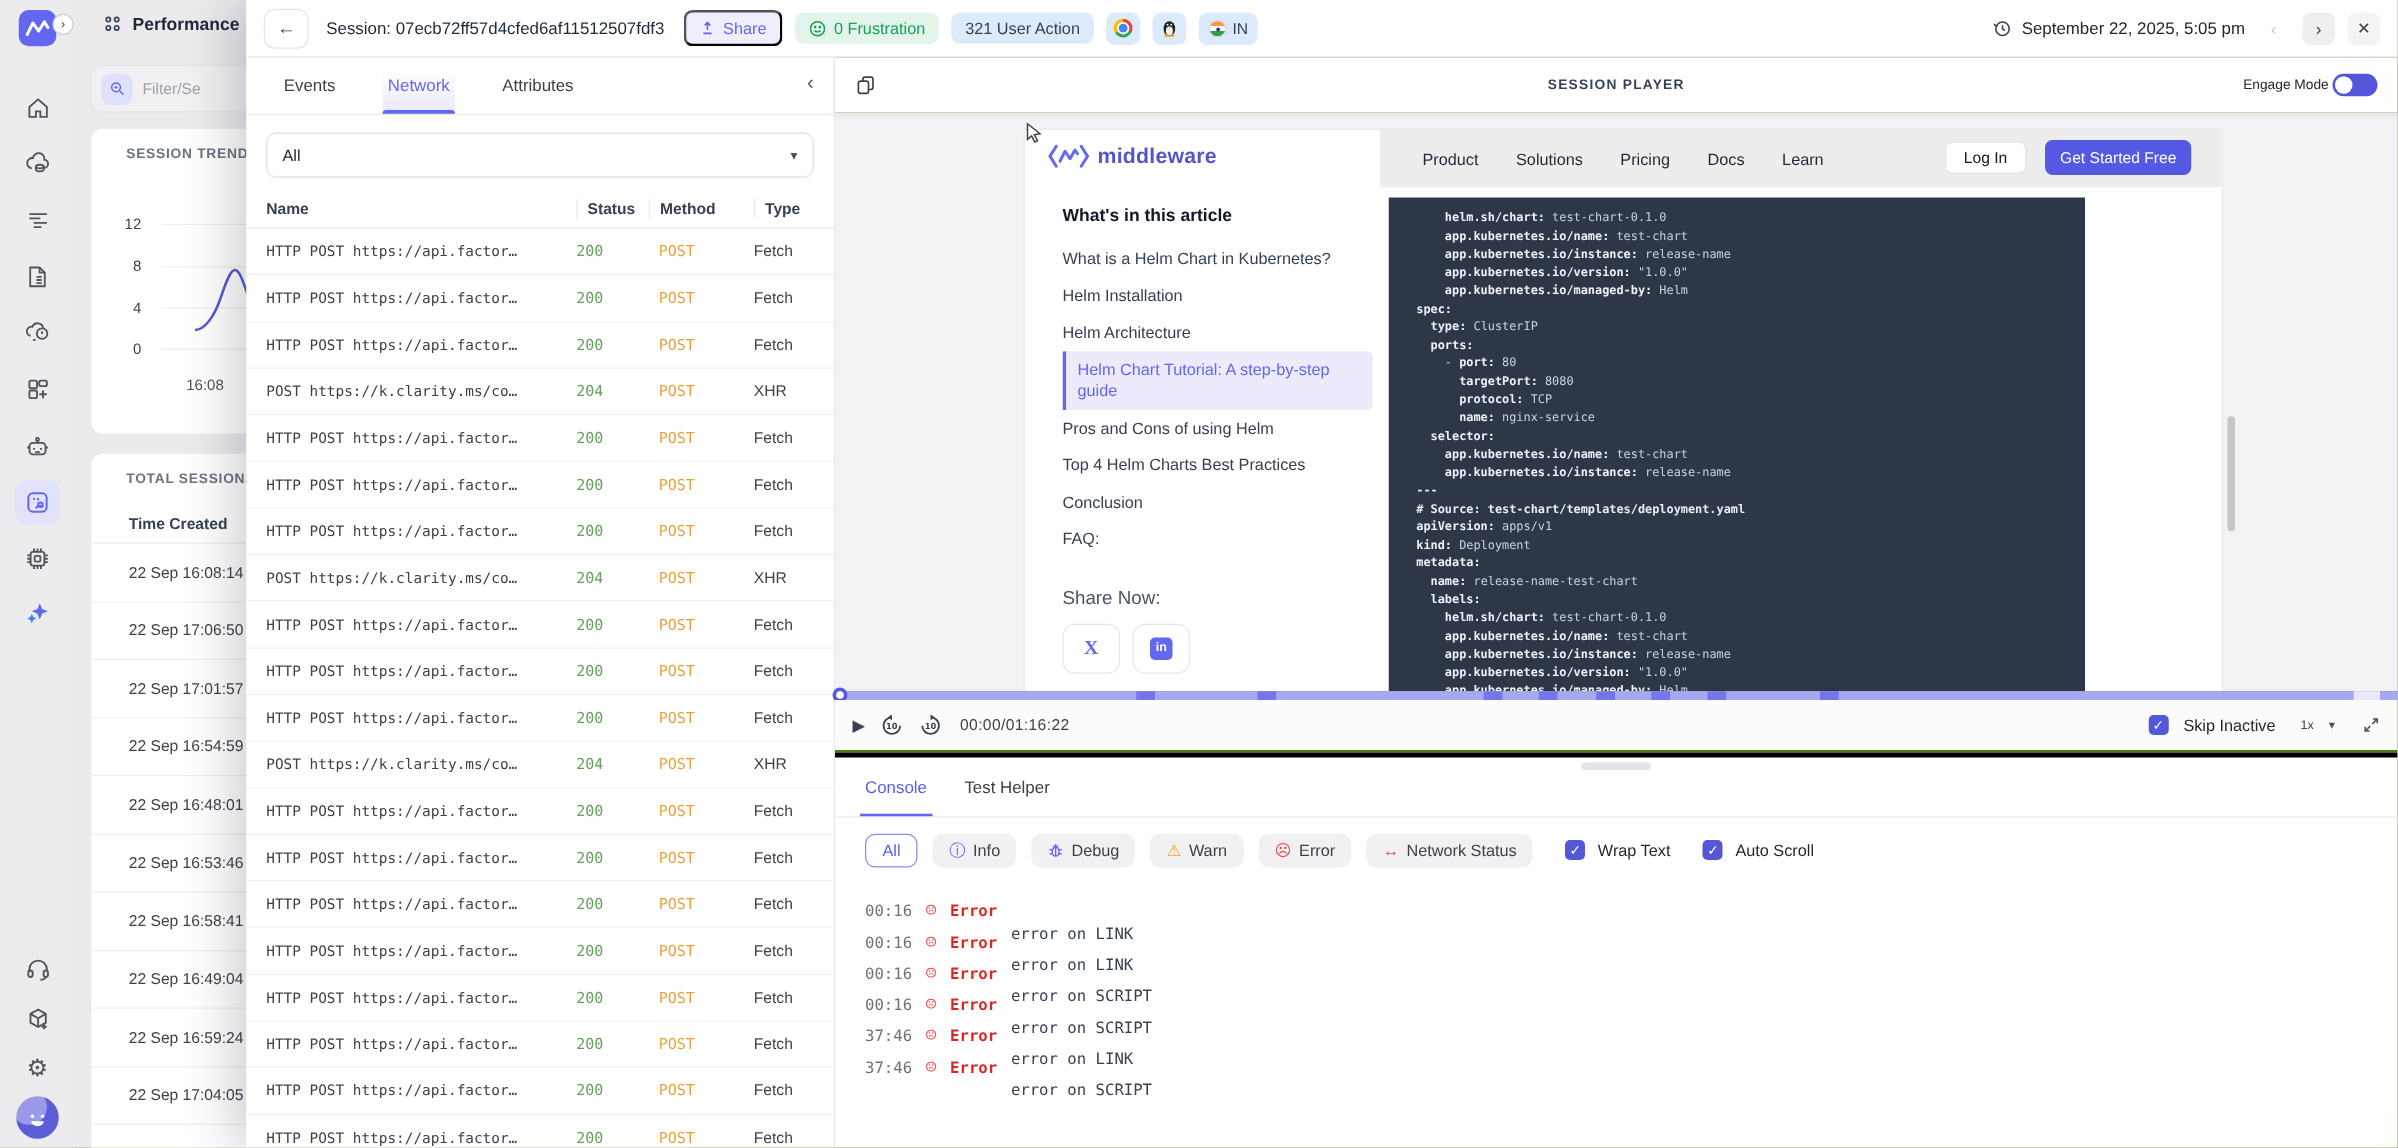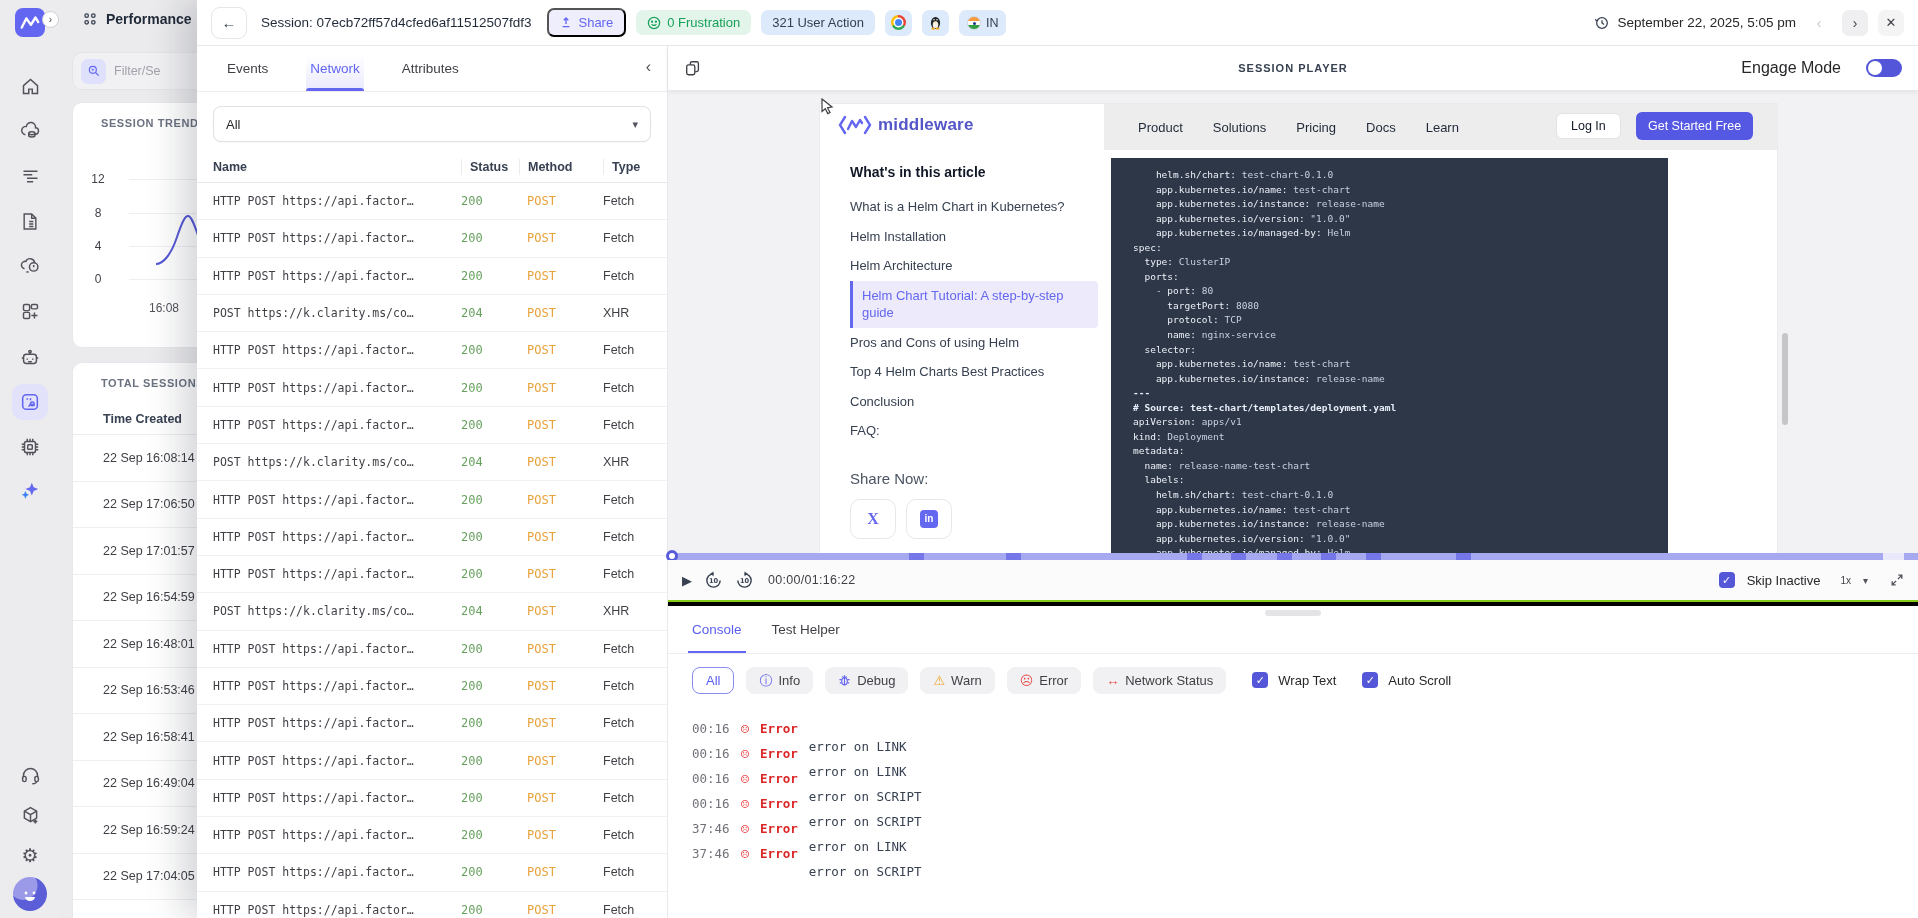--- a/index.html
+++ b/index.html
@@ -27,21 +27,21 @@
   .bg-title { font-size:14px; font-weight:600; }
   .filter-card { position:absolute; left:12px; top:52px; width:460px; height:38px; background:#f1f1f3;
                  border:1px solid #e4e4e8; border-radius:10px; display:flex; align-items:center; padding:0 8px; gap:8px; }
   .ai-chip { width:25px; height:25px; background:#dfe0fb; border-radius:7px; display:flex; align-items:center; justify-content:center; }
   .filter-input { border:none; outline:none; background:transparent; font-size:12.5px; color:#3f3f46; width:300px;
                   font-family:"Liberation Sans", sans-serif; }
   .filter-input::placeholder { color:#a1a1aa; }
   .card { position:absolute; background:#fff; border:1px solid #e8e8ec; border-radius:10px; }
   .trend-card { left:12px; top:102px; width:480px; height:246px; }
   .card-label { position:absolute; left:28px; top:14px; font-size:11px; font-weight:700; letter-spacing:.6px; color:#6b7280; }
-  .ytick { position:absolute; width:30px; text-align:center; font-size:12px; color:#3f3f46; }
+  .ytick { position:absolute; width:30px; text-align:right; font-size:12px; color:#3f3f46; }
   .gridline { position:absolute; left:56px; right:12px; height:1px; background:#efeff2; }
   .xtick { position:absolute; left:76px; top:198px; font-size:12px; color:#52525b; }
   .sessions-card { left:12px; top:362px; width:480px; height:560px; border-bottom:none; border-radius:10px 10px 0 0; }
   .ts-header { position:absolute; left:0; right:0; top:40px; height:32px; padding:0 30px; font-size:12.5px; font-weight:700;
                color:#374151; display:flex; align-items:center; border-bottom:1px solid #ececef; }
   .ts-body { position:absolute; left:0; right:0; top:72px; bottom:0; overflow:hidden; }
   .ts-row { height:46.5px; display:flex; align-items:center; padding:0 30px; font-size:12.5px; color:#3f3f46;
             border-bottom:1px solid #efeff2; }
 
   
@@ -92,26 +92,26 @@
   .net-head span + span { border-left:1px solid #ececef; padding-left:8px; height:16px; line-height:16px; }
   .net-rows { position:absolute; left:0; right:0; top:137px; bottom:0; overflow:hidden; }
   .net-row { height:37.3px; border-bottom:1px solid #f1f1f4; cursor:pointer; }
   .nr-name { font-family:"DejaVu Sans Mono", monospace; font-size:11.5px; color:#3f3f46; white-space:nowrap;
              overflow:hidden; text-overflow:ellipsis; padding-right:6px; }
   .nr-status { font-family:"DejaVu Sans Mono", monospace; font-size:12px; color:#67a15e; }
   .nr-method { font-family:"DejaVu Sans Mono", monospace; font-size:12px; color:#e9a23b; padding-left:8px; }
   .nr-type { font-size:12.5px; color:#3f3f46; }
 
   
-  .player-col { position:absolute; left:471px; right:0; top:46px; bottom:0; background:#84cc16; }
+  .player-col { position:absolute; left:471px; right:0; top:46px; bottom:0; background:#4d7c0f; }
   .sp-header { position:absolute; left:0; right:0; top:0; height:44px; display:flex; align-items:center;
                padding:0 16px; box-shadow:0 2px 5px rgba(0,0,0,.07); background:#fff; z-index:3; }
   .sp-title { position:absolute; left:0; right:0; text-align:center; font-size:11px; font-weight:700;
               letter-spacing:1px; color:#374151; }
-  .engage { margin-left:auto; display:flex; align-items:center; gap:25px; font-size:16px; color:#27272a; z-index:2; }
+  .engage { margin-left:auto; display:flex; align-items:center; gap:3px; font-size:11px; color:#27272a; z-index:2; }
   .toggle { width:36px; height:18px; border-radius:9px; background:#5356d8; position:relative; }
   .toggle .knob { position:absolute; left:2px; top:2px; width:14px; height:14px; border-radius:50%; background:#fff; }
 
   .viewport { position:absolute; left:0; right:0; top:44px; height:463px; background:#f2f2f4; overflow:hidden; }
   .site { position:absolute; left:152px; top:14px; width:957px; bottom:0; background:#fff; box-shadow:0 0 0 1px #ebebee; }
   .site-header { position:absolute; left:0; right:0; top:0; height:46px; background:#fff; }
   .site-header .band { position:absolute; left:284px; right:0; top:0; bottom:0; background:#ededee; }
   .site-logo { position:absolute; left:18px; top:10px; display:flex; align-items:center; gap:6px; }
   .site-logo .word { font-size:17px; font-weight:600; color:#5456c8; letter-spacing:.2px; }
   .site-nav { position:absolute; left:318px; top:0; bottom:0; display:flex; align-items:center; gap:30px; }
@@ -128,21 +128,21 @@
   .share-now { font-size:15px; color:#4b5563; margin:24px 0 12px; }
   .share-btns { display:flex; gap:10px; }
   .share-btn { width:46px; height:40px; border:1px solid #e5e7eb; border-radius:10px; background:#fff;
                display:flex; align-items:center; justify-content:center; }
   .x-glyph { font-weight:700; font-size:16px; color:#6467ef; font-family:"Liberation Serif", serif; }
   .li-glyph { width:18px; height:18px; background:#6467ef; border-radius:4px; color:#fff; font-size:10px;
               font-weight:700; display:flex; align-items:center; justify-content:center; }
   .code { position:absolute; left:291px; top:54px; width:557px; bottom:0; background:#2d3748; overflow:hidden; }
   .code pre { padding:10px 0 0 22px; font-family:"DejaVu Sans Mono", monospace; font-size:9.5px;
               line-height:14.55px; white-space:pre; color:#c9d2e3; }
-  .c-key { color:#eef1f8; font-weight:400; }
+  .c-key { color:#eef1f8; font-weight:700; }
   .c-val { color:#c9d2e3; }
   .c-comment { color:#e8edf8; font-weight:700; }
   .site-scrollbar { position:absolute; left:1114px; top:243px; width:6px; height:92px; background:#c6c6c9; border-radius:3px; }
   .cursor-icon { position:absolute; left:152px; top:8px; z-index:4; }
 
   .progress { position:absolute; left:0; right:0; top:507px; height:7px; background:#a6a8f0; }
   .progress .marker { position:absolute; top:0; bottom:0; width:1.2%; background:#7577e8; }
   .progress .gap { position:absolute; top:0; bottom:0; left:97.2%; width:1.7%; background:#e9e9fb; }
   .progress .knob { position:absolute; left:-2px; top:-3px; width:12px; height:12px; border-radius:50%;
                     background:#fff; border:3px solid #585cd9; }

